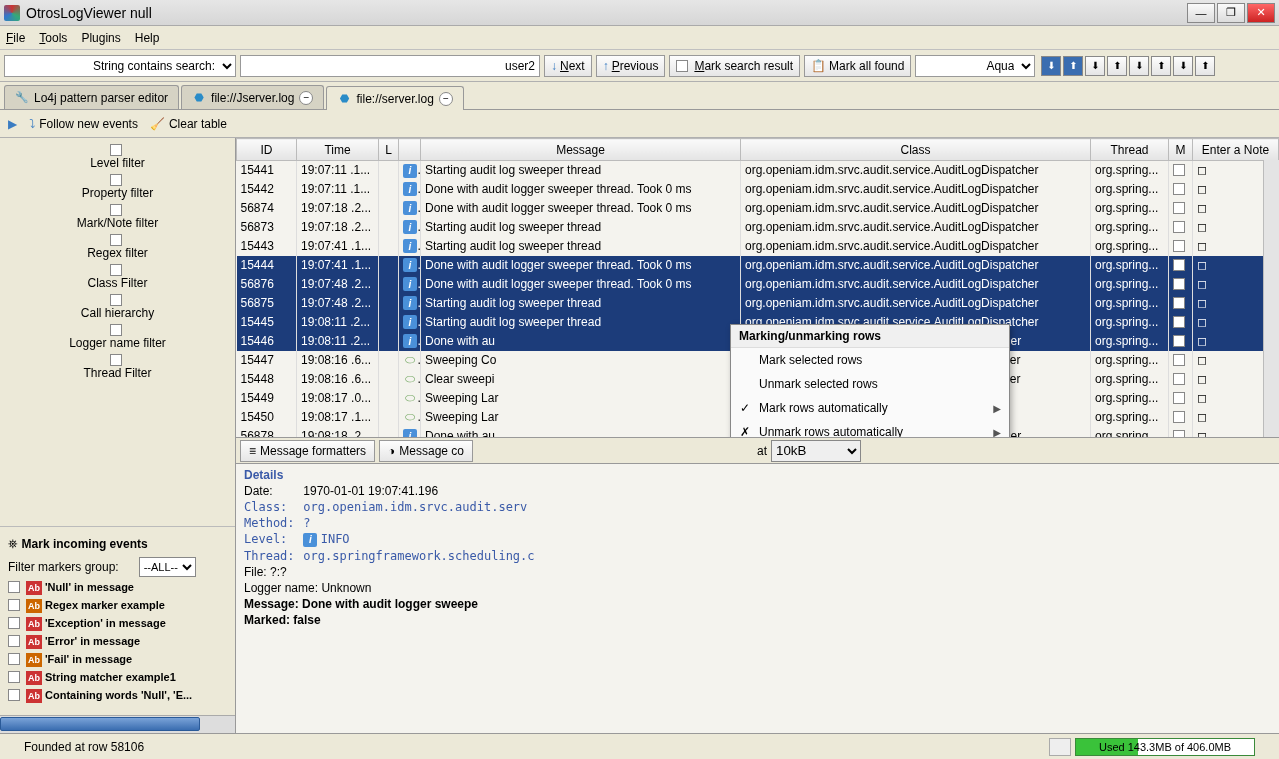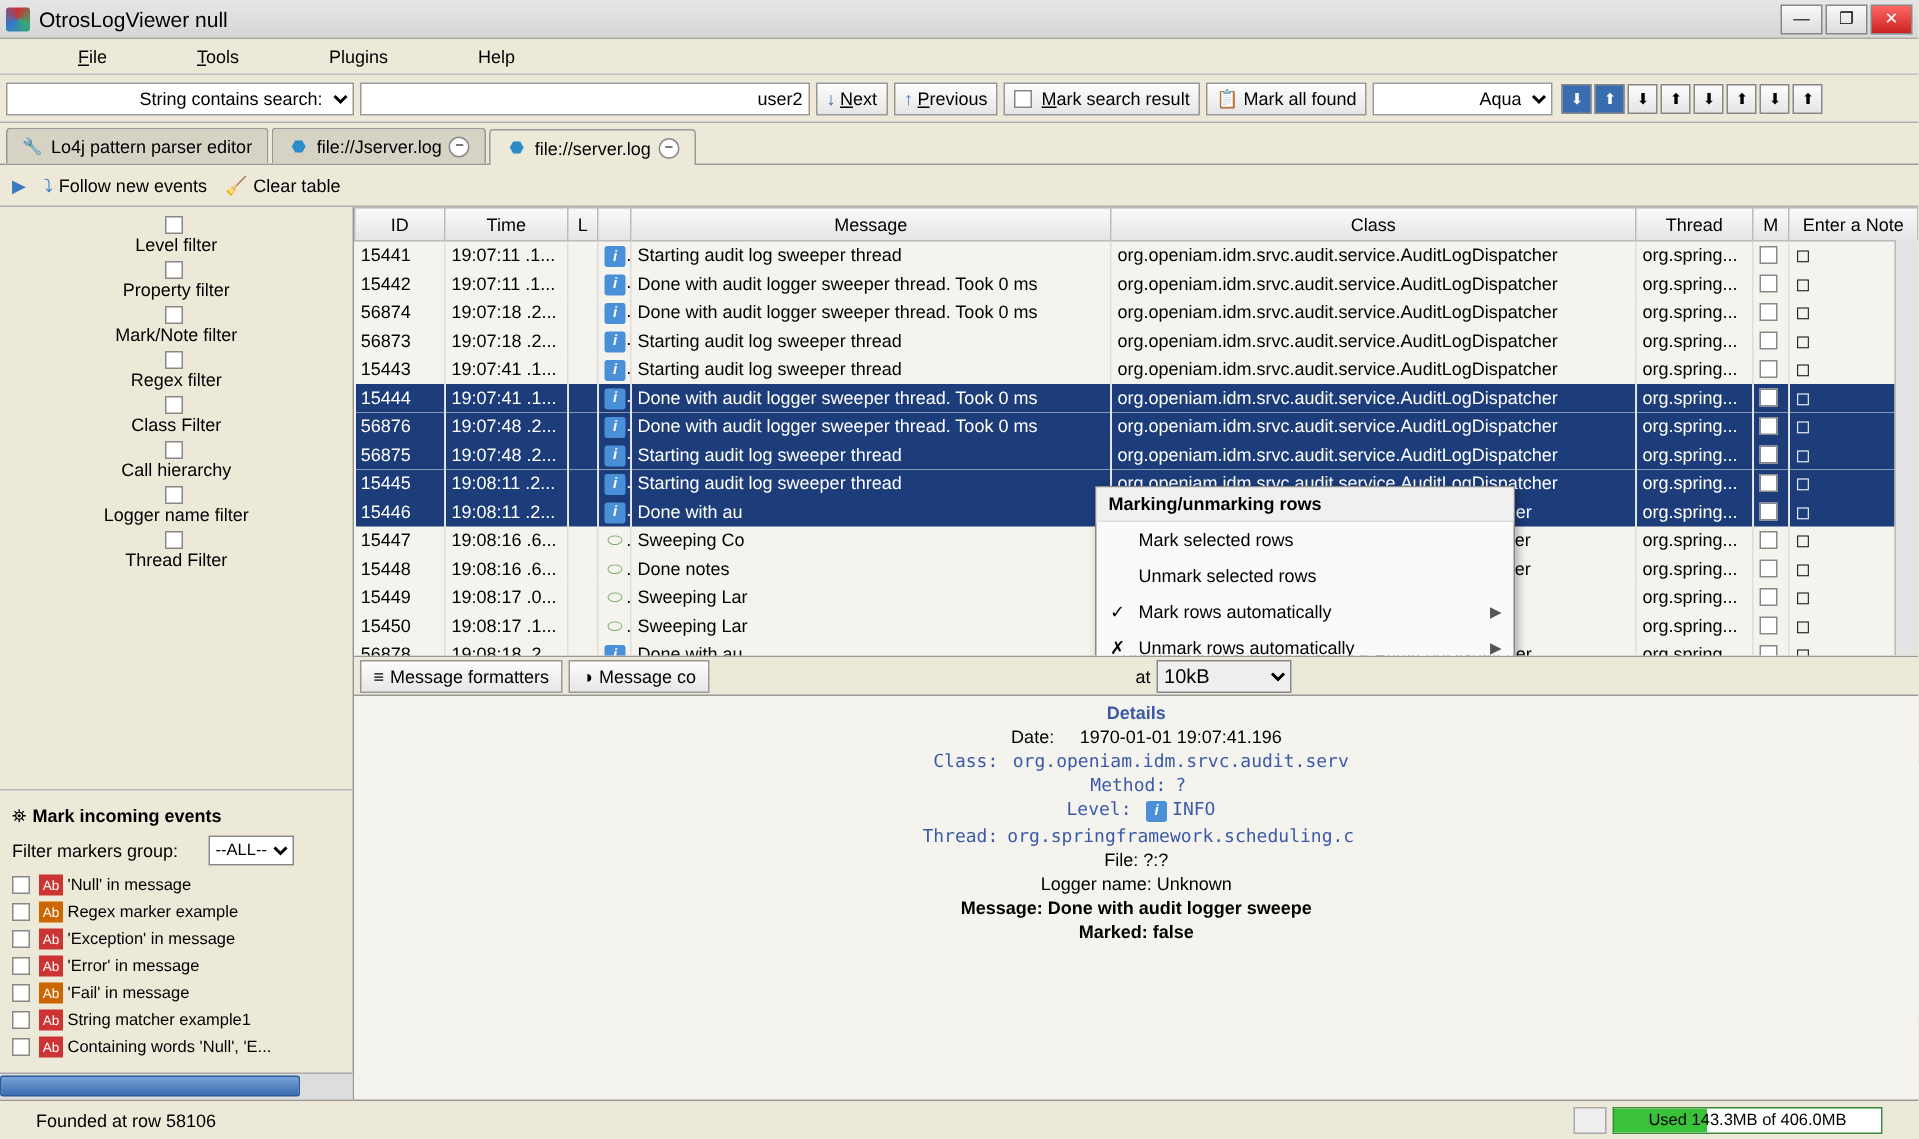--- a/index.html
+++ b/index.html
@@ -4,21 +4,21 @@
 <style>
 * { box-sizing: border-box; margin: 0; padding: 0; }
 body { font-family: "Segoe UI", Tahoma, sans-serif; font-size: 12px; background: #ece9d8; width: 1279px; height: 759px; overflow: hidden; display: flex; flex-direction: column; }
 .titlebar { height: 26px; background: linear-gradient(#e6e6e6,#d6d6d6); display: flex; align-items: center; padding: 0 4px; border-bottom: 1px solid #aaa; }
 .titlebar .icon { width: 16px; height: 16px; margin-right: 6px; background: conic-gradient(#c33,#3a7,#37c,#c33); border-radius: 2px; }
 .titlebar .title { flex: 1; font-size: 14px; }
 .winbtns { display: flex; gap: 2px; }
 .winbtn { width: 28px; height: 20px; border: 1px solid #888; background: linear-gradient(#fafafa,#dcdcdc); display:flex; align-items:center; justify-content:center; font-size:11px; }
 .winbtn.close { background: linear-gradient(#f66,#c22); color:#fff; }
 .menubar { height: 24px; display:flex; align-items:center; padding: 0 6px; gap: 14px; border-bottom: 1px solid #c0c0c0; background:#ece9d8; }
-.menubar span { cursor:default;margin-left:46px; }
+.menubar span { cursor:default; }
 .menubar span u { text-decoration: underline; }
 .toolbar { height: 32px; display:flex; align-items:center; padding: 2px 4px; gap: 4px; border-bottom: 1px solid #b0b0b0; background:#ece9d8; }
 .toolbar select, .toolbar input { height: 22px; border:1px solid #999; background:#fff; font-size:12px; padding:0 4px;text-align:right; }
 .toolbar .searchmode { width: 232px; }
 .toolbar .searchinput { width: 300px; }
 .tbtn { height:22px; border:1px solid #999; background:linear-gradient(#fdfdfd,#e6e6e6); padding:0 6px; display:flex; align-items:center; gap:3px; font-size:12px; }
 .tbtn .ar { color:#3a7cc2; font-weight:bold; }
 .chk { width:12px;height:12px;border:1px solid #888;display:inline-block;margin-right:3px;vertical-align:-2px;background:#fff; }
 .navcubes { display:flex; gap:2px; margin-left:2px; }
 .cube { width:20px;height:20px;border:1px solid #888;background:linear-gradient(#fdfdfd,#e5e5e5);display:flex;align-items:center;justify-content:center;font-size:10px; }
@@ -32,41 +32,41 @@
 .main { flex:1;display:flex;overflow:hidden; }
 .sidebar { width:236px;border-right:1px solid #999;display:flex;flex-direction:column;background:#ece9d8; }
 .filters { flex:1;overflow:auto;padding:6px 4px; }
 .filterrow { display:flex;align-items:center;height:30px;padding:0 6px;flex-direction:column; }
 .filtergroup { border-top:1px solid #bbb;margin-top:8px;padding:6px 4px; }
 .filtergroup .hdr { display:flex;align-items:center;gap:4px;font-weight:bold;height:22px;padding:0 4px; }
 .filtergroup .hdr::before { content:"⛯";font-weight:normal; }
 .grplabel { display:flex;align-items:center;gap:20px;padding:2px 4px; }
 select.small { height:20px;border:1px solid #888;font-size:11px;background:#fff; }
 .markerlist { padding:2px 4px; }
-.markerlist .mk { display:flex;align-items:center;gap:3px;height:18px;font-size:11px;white-space:nowrap;overflow:hidden; }
+.markerlist .mk { display:flex;gap:3px;height:18px;font-size:11px;white-space:nowrap;overflow:hidden;font-weight:bold; }
 .markerlist .mk .sw { width:16px;height:14px;background:#cc3333;color:#fff;font-size:9px;display:inline-flex;align-items:center;justify-content:center; }
 .markerlist .mk .sw.or { background:#cc6600; }
 .hscroll { height:18px;background:#ddd;border-top:1px solid #aaa;position:relative; }
 .hscroll .thumb { position:absolute;left:0;top:1px;height:14px;width:200px;background:linear-gradient(#7aa3d8,#3a6db0);border:1px solid #2a5a98;border-radius:2px; }
 .center { flex:1;display:flex;flex-direction:column;position:relative;overflow:hidden; }
 .tablewrap { height: 300px; border-bottom:1px solid #999; overflow:hidden;position:relative;background:#f4f3ee; }
 table.log { width:100%;border-collapse:collapse;table-layout:fixed;font-size:12px;background:#f4f3ee; }
 table.log th { background:linear-gradient(#fafafa,#e4e4e4);border:1px solid #bbb;height:22px;font-weight:normal;white-space:nowrap;overflow:hidden; }
 table.log td { border-right:1px solid #ddd;height:19px;padding:0 4px;white-space:nowrap;overflow:hidden;text-overflow:ellipsis; }
 table.log tr.sel td { background:#1c3c7a;color:#fff; }
 table.log tr.sel .infoicon { background:#4a90d9; }
 .infoicon { width:14px;height:14px;background:#4a90d9;color:#fff;border-radius:2px;display:inline-flex;align-items:center;justify-content:center;font-size:10px;font-weight:bold;font-style:italic; }
 .sweepicon { width:14px;height:14px;display:inline-flex;align-items:center;justify-content:center;color:#7a6; }
 .vscroll { position:absolute;right:0;top:22px;bottom:0;width:16px;background:#e4e4e4;border-left:1px solid #bbb; }
 .detailtabs { height:26px;display:flex;border-bottom:1px solid #999;background:#ece9d8; }
 .dtab { padding:0 12px;display:flex;align-items:center;border:1px solid #888;border-bottom:none;margin-right:-1px;background:#d6d3c4;font-size:12px; }
 .dtab.active { background:#ece9d8; }
 .fmtbar { height:26px;display:flex;align-items:center;gap:4px;padding:0 4px;border-bottom:1px solid #999;background:#ece9d8; }
 .fmtbar .fbtn { height:22px;border:1px solid #999;background:linear-gradient(#fdfdfd,#e6e6e6);padding:0 8px;display:flex;align-items:center;gap:4px;font-size:12px; }
-.detailpanel { flex:1;overflow:auto;background:#f4f3ee;padding:4px 8px;font-size:12px;position:relative;text-align:center; }
+.detailpanel { flex:1;overflow:auto;background:#f4f3ee;padding:4px 8px;font-size:12px;position:relative; }
 .detailpanel .hdr { color:#3a5aa8;font-weight:bold; }
 .detailpanel .kv { margin:2px 0; }
 .detailpanel .kv .k { display:inline-block;width:56px; }
 .detailpanel .kv .v { font-family:monospace;color:#3a5aa8; }
 .ctxmenu { position:absolute;left:494px;top:186px;width:280px;background:#fafafa;border:1px solid #888;box-shadow:2px 2px 6px rgba(0,0,0,.3);z-index:100;font-size:12px; }
 .ctxmenu .sec { font-weight:bold;padding:4px 8px;background:#f0f0f0;border-bottom:1px solid #ddd; }
 .ctxmenu .mi { padding:4px 8px 4px 28px;position:relative;display:flex;align-items:center;justify-content:space-between;height:24px; }
 .ctxmenu .mi .micon { position:absolute;left:6px;width:16px;text-align:center; }
 .ctxmenu .mi .arr { font-size:10px;color:#555; }
 .statusbar { height:26px;border-top:1px solid #999;display:flex;align-items:center;padding:0 24px;justify-content:space-between;background:#ece9d8;font-size:12px; }
@@ -392,21 +392,21 @@
               <td>.openiam.ui.web.util.ContentProviderCacheProvider</td>
               <td>org.spring...</td>
               <td><span class="chk"></span></td>
               <td>◻</td>
             </tr>
             <tr>
               <td>15448</td>
               <td>19:08:16 .6...</td>
               <td></td>
               <td><span class="sweepicon">⬭</span></td>
-              <td>Done notes</td>
+              <td>Clear sweepi</td>
               <td>.openiam.ui.web.util.ContentProviderCacheProvider</td>
               <td>org.spring...</td>
               <td><span class="chk"></span></td>
               <td>◻</td>
             </tr>
             <tr>
               <td>15449</td>
               <td>19:08:17 .0...</td>
               <td></td>
               <td><span class="sweepicon">⬭</span></td>

